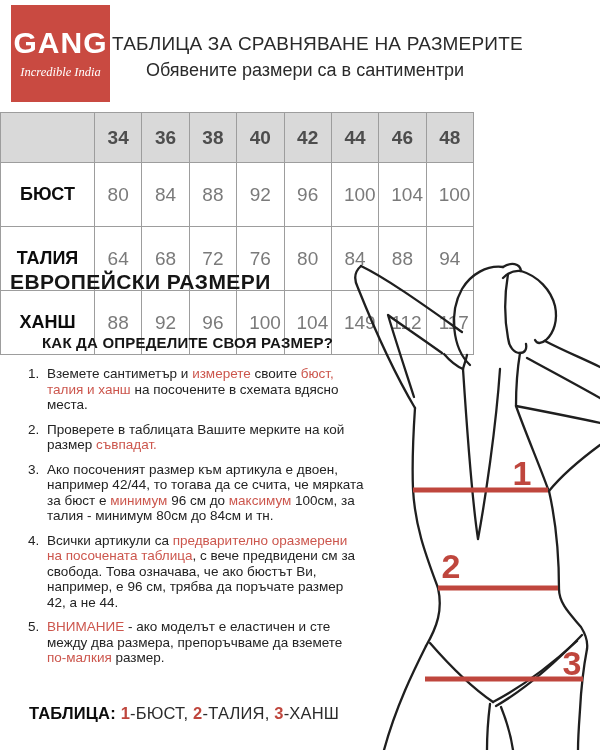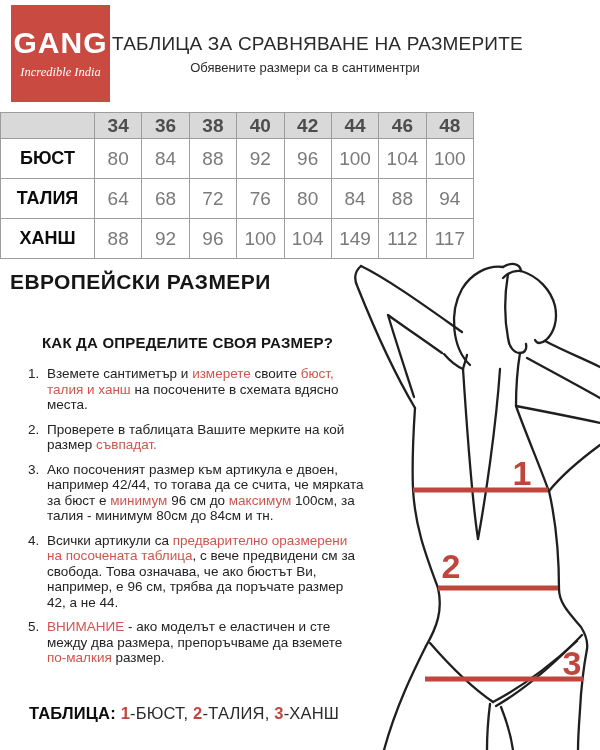--- a/index.html
+++ b/index.html
@@ -14,25 +14,25 @@
 
   
   .logo{position:absolute;left:11px;top:5px;width:99px;height:97px;background:var(--logo-red);
         color:#fff;display:flex;flex-direction:column;align-items:center;justify-content:center;}
   .logo .brand{font-size:30px;font-weight:bold;letter-spacing:1px;line-height:1;}
   .logo .tagline{font-family:"Liberation Serif",serif;font-style:italic;font-size:12.5px;margin-top:7px;white-space:nowrap;}
 
   
   .titleblock{position:absolute;left:112px;top:33px;width:386px;text-align:center;color:#2a2a2a;}
   .title{font-size:19px;letter-spacing:.2px;white-space:nowrap;}
-  .subtitle{font-size:13px;margin-top:5px;white-space:nowrap;}
+  .subtitle{font-size:18px;margin-top:5px;white-space:nowrap;}
 
   
   .size-table{position:absolute;left:0;top:112px;width:474px;border-collapse:collapse;table-layout:fixed;}
-  .size-table th,.size-table td{border:1px solid #9d9d9d;text-align:center;padding:0;}
+  .size-table th,.size-table td{border:1px solid #9d9d9d;text-align:center;padding:12px;}
   .size-table thead th{background:var(--table-header-bg);color:#4d4d4d;font-size:19px;font-weight:bold;height:25px;}
   .size-table tbody th{font-size:18px;font-weight:bold;color:#0c0c0c;height:39px;}
   .size-table tbody td{font-size:19px;color:#7a7a7a;}
 
   
   .h-euro{position:absolute;left:10px;top:270px;font-size:21px;font-weight:bold;color:#161616;letter-spacing:.4px;}
   .h-how{position:absolute;left:42px;top:334px;font-size:15px;font-weight:bold;color:#161616;letter-spacing:.2px;}
 
   
   .instructions{position:absolute;left:28px;top:366px;width:336px;font-size:13.5px;line-height:15.5px;color:#232323;}

